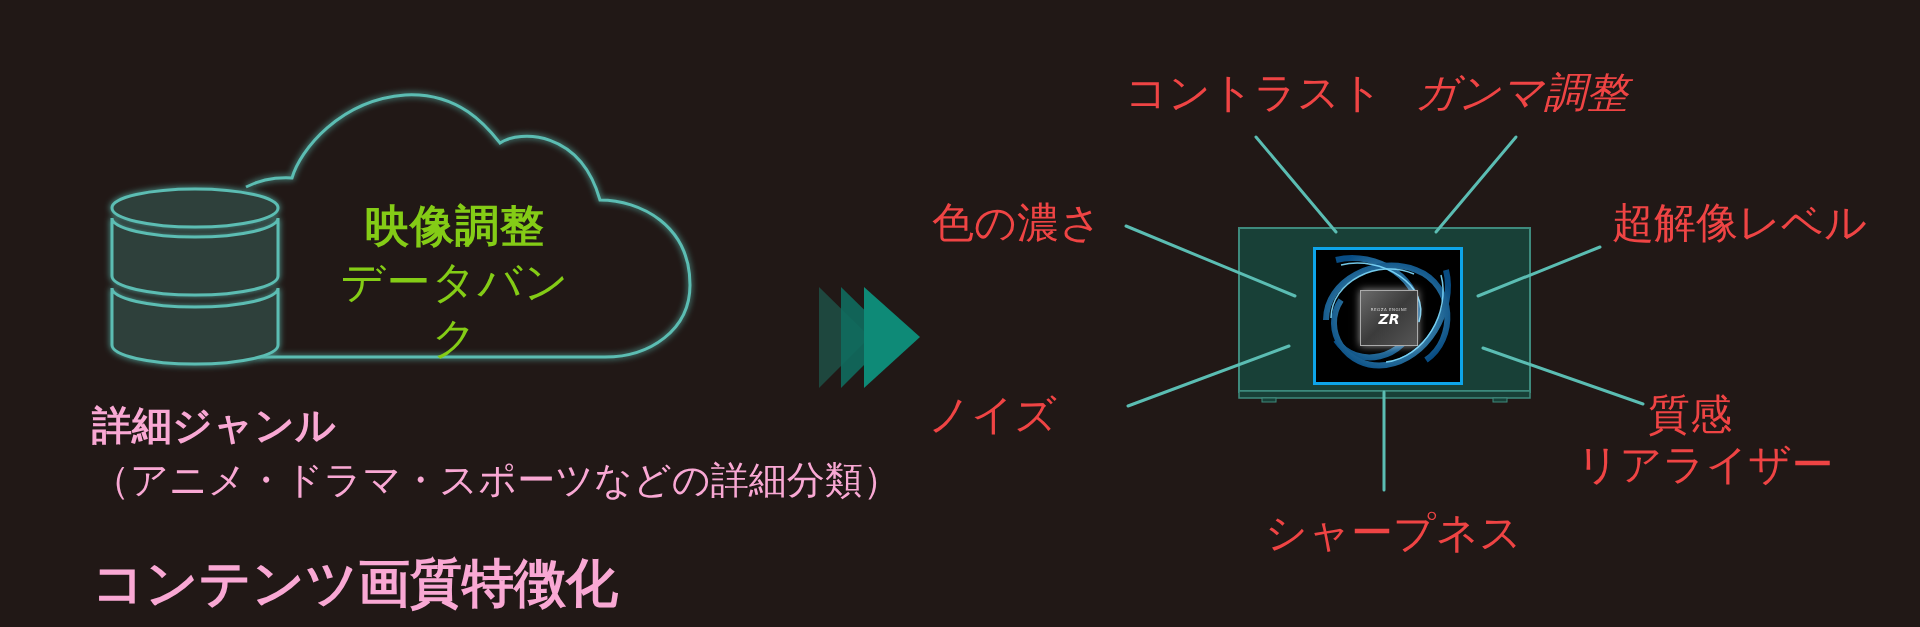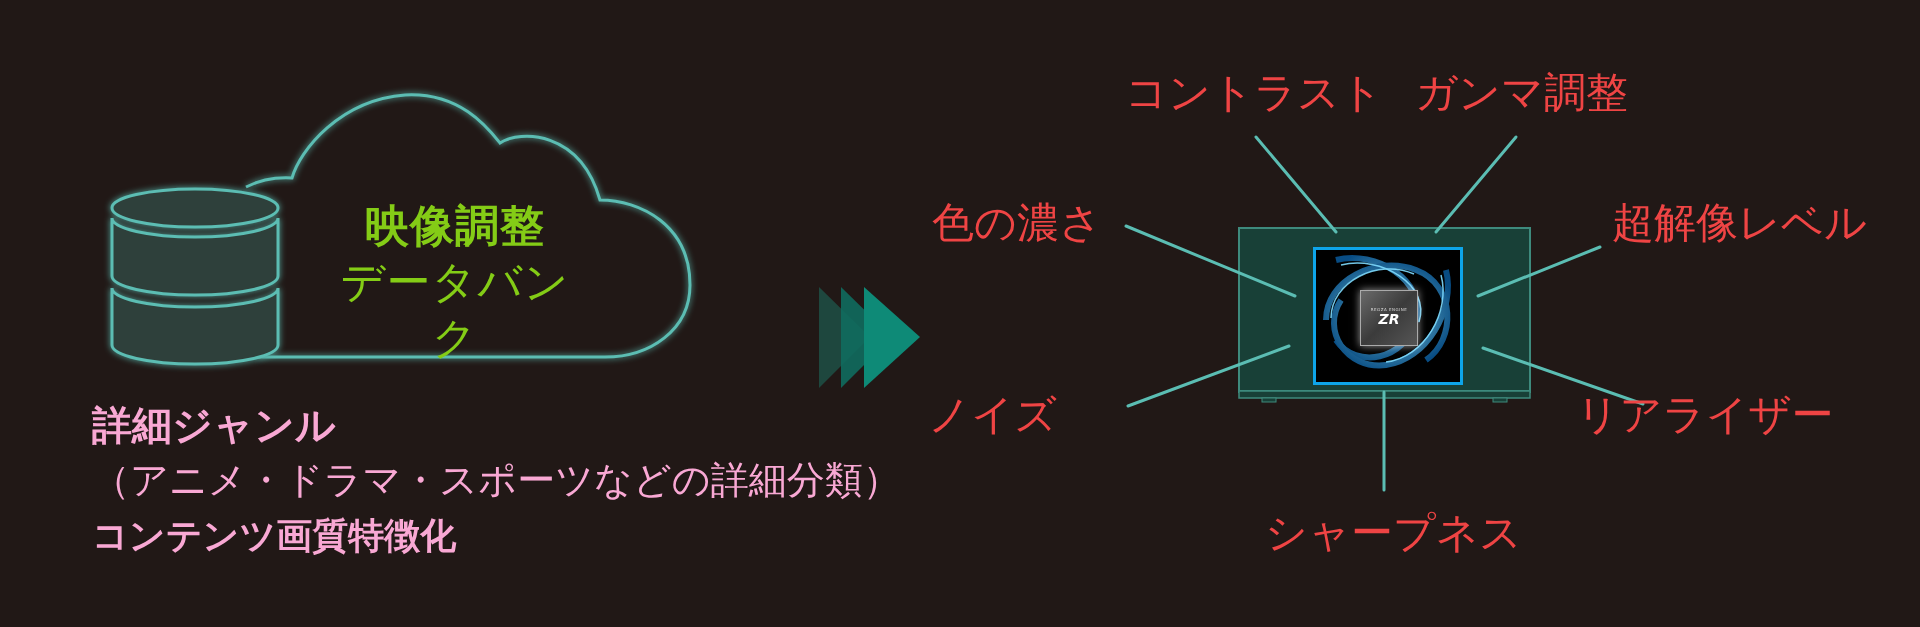--- a/index.html
+++ b/index.html
@@ -18,21 +18,21 @@
       font-weight: bold;
       text-align: center;
       line-height: 56px;
       font-size: 44px;
       letter-spacing: 1px;
     }
     .cloud-title .l2 { font-weight: normal; }
     .left-text { position: absolute; left: 92px; color: #f9a8d4; }
     .lt1 { top: 398px; font-size: 40px; font-weight: bold; }
     .lt2 { top: 455px; font-size: 38px; }
-    .lt3 { top: 512px; font-size: 36px; font-weight: bold; }
+    .lt3 { top: 549px; font-size: 52px; font-weight: bold; }
     .label { position: absolute; font-size: 42px; color: #ef4444; white-space: nowrap; line-height: 50px; }
     .label.center { text-align: center; }
     .label.rt { }
     .screen {
       position: absolute;
       left: 1313px; top: 247px;
       width: 144px; height: 132px;
       background: #000;
       border: 3px solid #0ea5e9;
       overflow: hidden;
@@ -135,22 +135,23 @@
       <path d="M 15 68 C 15 32, 62 8, 98 24"></path>
     </g>
   </svg>
   <div class="chip">
     <div class="brand">REGZA ENGINE</div>
     <div class="model">ZR</div>
   </div>
 </div>
 
 <div class="label" style="left:1125px; top:68px;">コントラスト</div>
-<div class="label" style="left:1415px; top:68px;">ガンマ調整</div>
+<div class="label" style="left:1415px; top:68px;font-style:italic;">ガンマ調整</div>
 <div class="label" style="left:932px; top:198px;">色の濃さ</div>
 <div class="label" style="left:1612px; top:198px;">超解像レベル</div>
 <div class="label rt" style="left:928px; top:390px; width:240px;">
   <div style="padding-right:58px;">ノイズ</div>
 </div>
 <div class="label center" style="left:1575px; top:390px; width:260px;">
+  <div style="padding-right:30px;">質感</div>
   <div>リアライザー</div>
 </div>
 <div class="label" style="left:1265px; top:508px;">シャープネス</div>
 
 </body></html>

